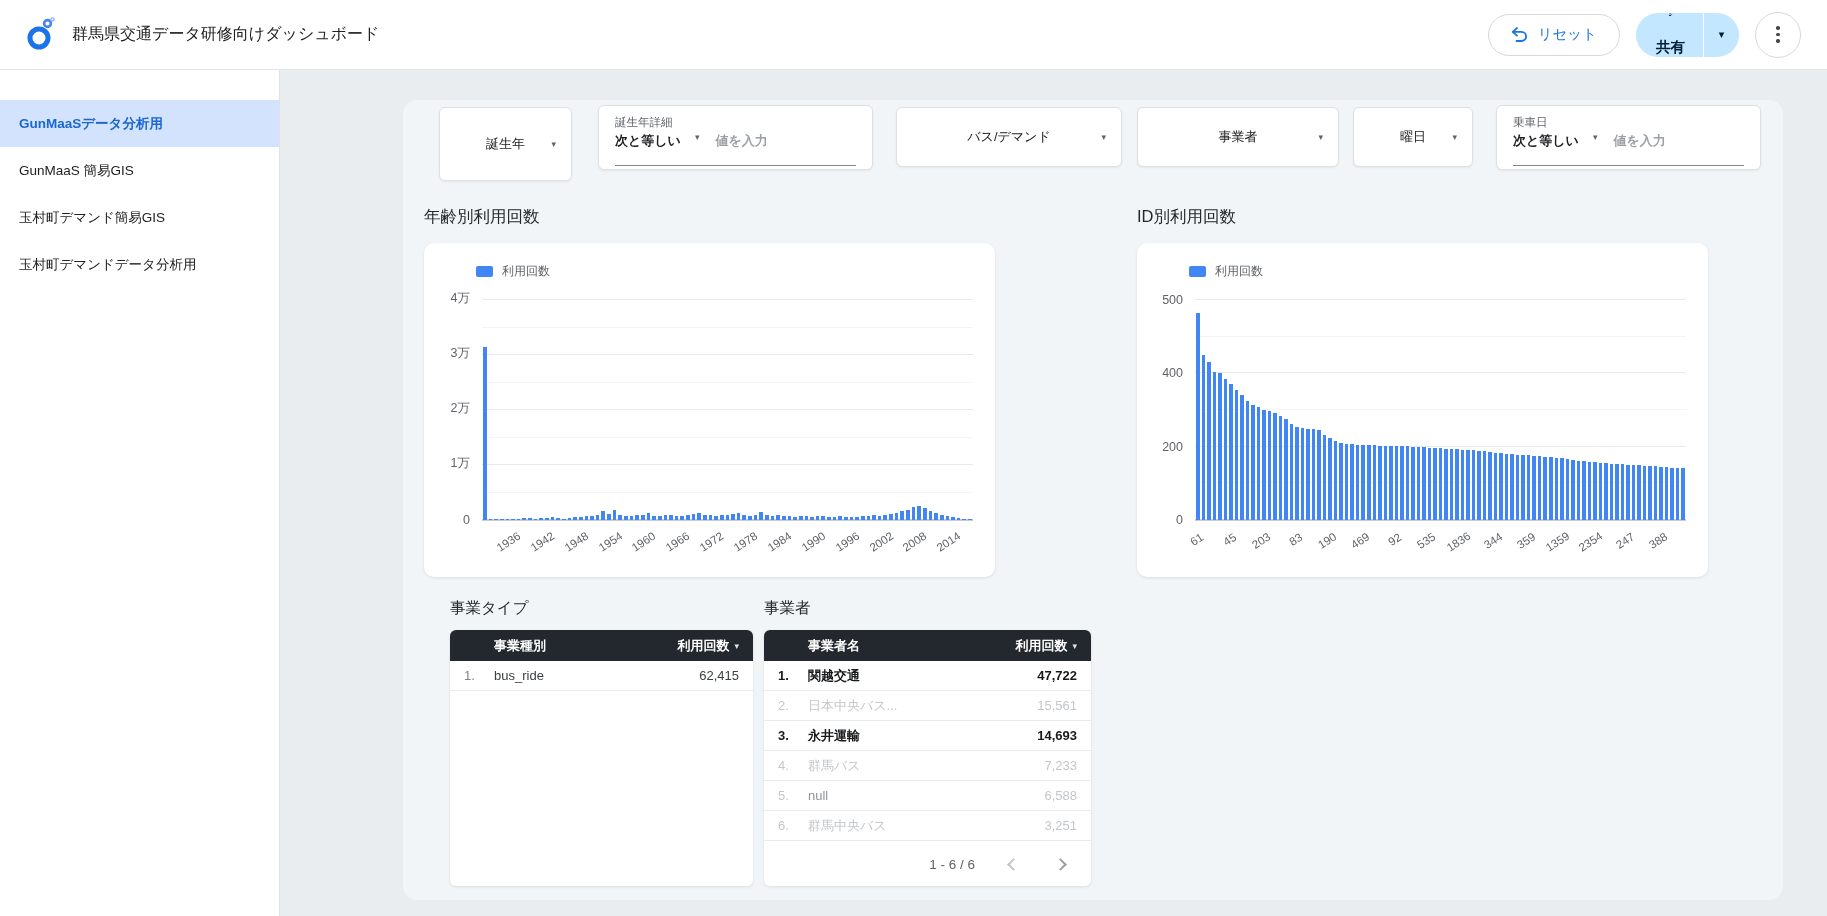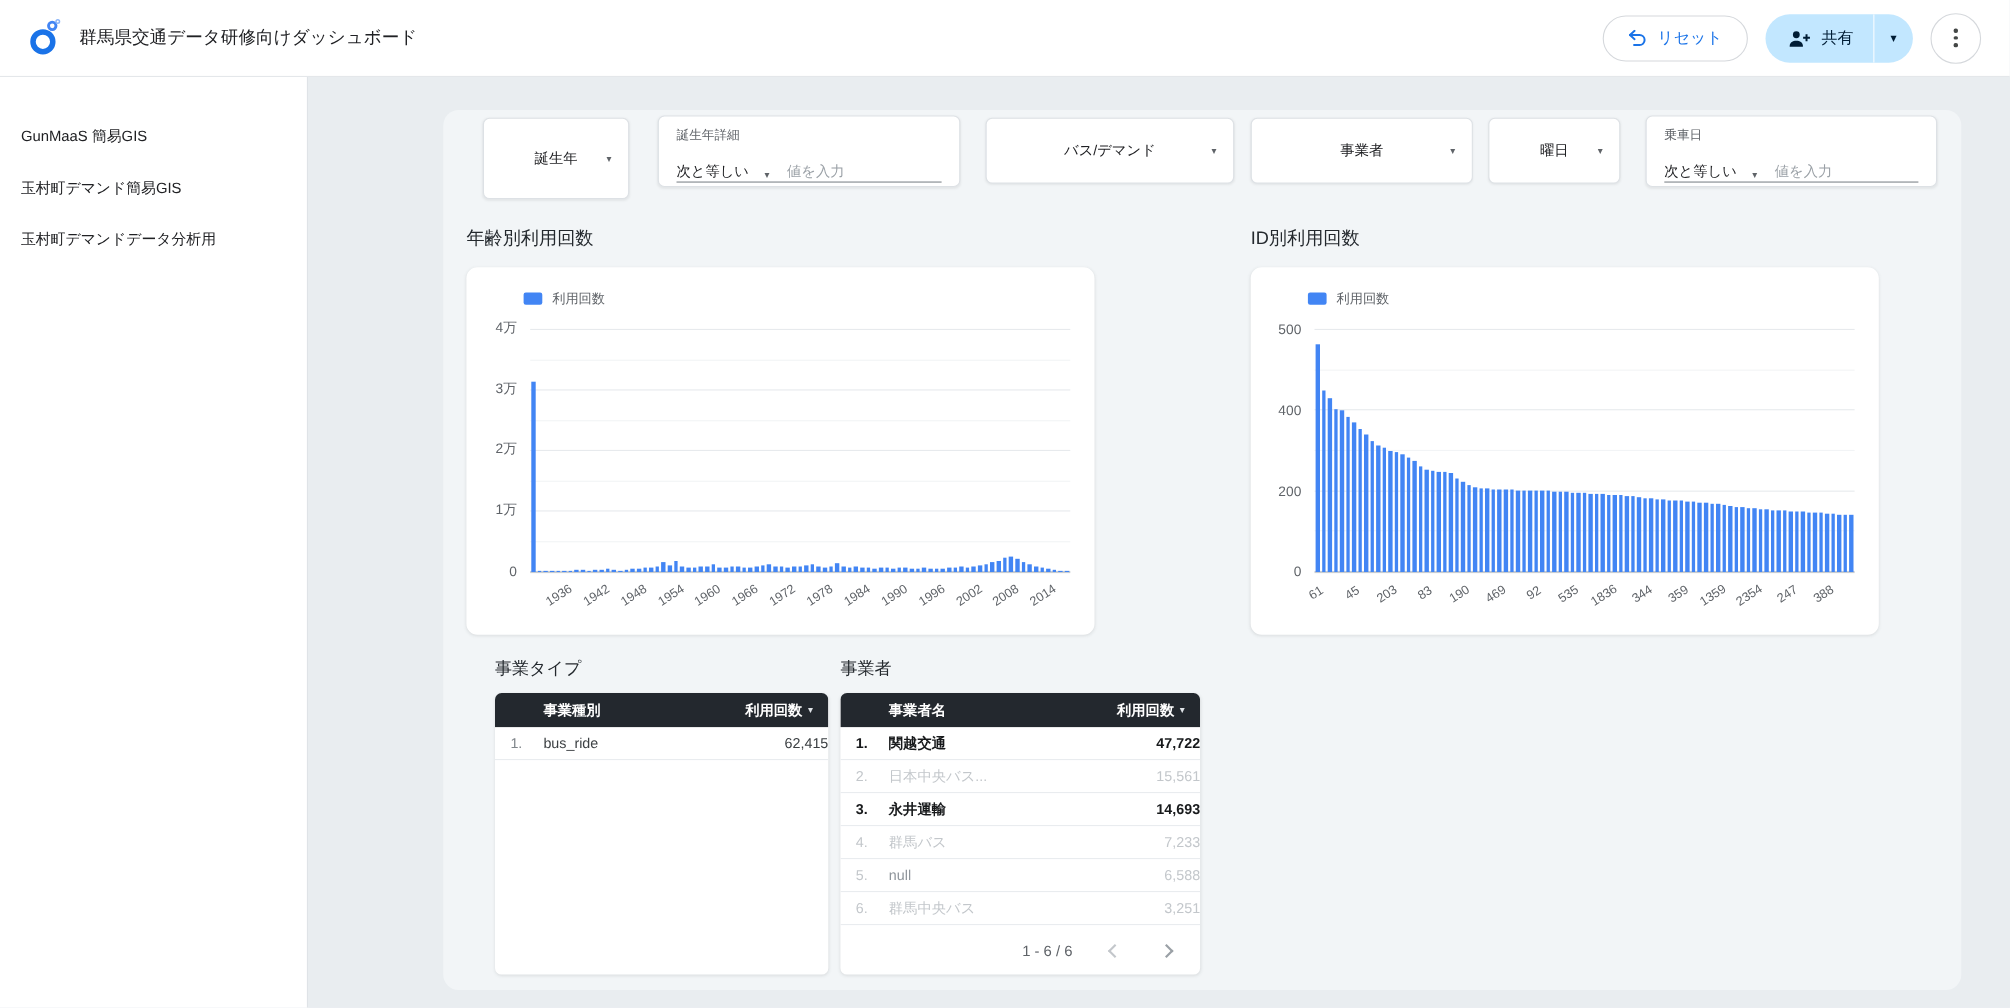--- a/index.html
+++ b/index.html
@@ -8,22 +8,22 @@
 
   
   .header { position:absolute; left:0; top:0; right:0; height:70px; background:#fff;
     border-bottom:1px solid #e4e7ea; display:flex; align-items:center; padding:0 26px; z-index:10; }
   .logo { width:30px; height:36px; flex:0 0 auto; }
   .app-title { margin-left:16px; font-size:16px; color:#202124; }
   .header-right { margin-left:auto; display:flex; align-items:center; gap:16px; }
   .reset-btn { height:42px; padding:0 22px; border:1px solid #d5d8dc; border-radius:21px;
     background:#fff; display:flex; align-items:center; gap:10px; color:#1a73e8; font-size:14.5px; cursor:pointer; }
   .share-btn { height:44px; border-radius:22px; background:#c2e7ff; display:flex; align-items:stretch; overflow:hidden; cursor:pointer; }
-  .share-main { display:flex; align-items:center; gap:10px; padding:0 18px 0 20px;
-    color:#001d35; font-size:14.5px; font-weight:normal; }
+  .share-main { display:flex; align-items:center; gap:22px; padding:0 18px 0 20px;
+    color:#001d35; font-size:14.5px; font-weight:bold;flex-direction:column; }
   .share-caret { width:36px; display:flex; align-items:center; justify-content:center;
     border-left:1px solid rgba(255,255,255,.9); color:#001d35; font-size:11px; }
   .more-btn { width:46px; height:46px; border:1px solid #d5d8dc; border-radius:50%; background:#fff;
     display:flex; flex-direction:column; align-items:center; justify-content:center; gap:3px; cursor:pointer; }
   .more-btn i { width:3.5px; height:3.5px; background:#444746; border-radius:50%; }
 
   
   .sidebar { position:absolute; left:0; top:70px; bottom:0; width:280px; background:#fff;
     border-right:1px solid #dfe3e7; padding-top:30px; }
   .side-item { height:47px; display:flex; align-items:center; padding-left:19px;
@@ -37,21 +37,21 @@
 
   
   .chip { position:absolute; background:#fff; border:1px solid #dde1e5; border-radius:6px;
     box-shadow:0 1px 2px rgba(60,64,67,.08); }
   .chip-simple { display:flex; align-items:center; justify-content:center; }
   .chip-simple .lbl { font-size:13px; color:#202124; }
   .chip-simple .caret { position:absolute; right:15px; font-size:9px; color:#5f6368; }
   .chip-adv { padding:9px 16px 0; }
   .adv-label { font-size:11.5px; color:#5f6368; }
   .adv-row { position:absolute; left:16px; right:16px; bottom:3px; height:34px;
-    display:flex; align-items:flex-end; border-bottom:1px solid #80868b; }
+    display:flex; align-items:flex-start; border-bottom:1px solid #80868b;font-weight:bold; }
   .adv-cond { font-size:13px; color:#202124; }
   .adv-row .caret { font-size:9px; color:#5f6368; margin-left:14px; }
   .adv-ph { font-size:13px; color:#9aa0a6; margin-left:16px; }
 
   
   .panel-title { position:absolute; font-size:16.5px; font-weight:500; color:#24292e; }
   .card { position:absolute; background:#fff; border-radius:10px; box-shadow:0 1px 3px rgba(60,64,67,.12); }
   .legend { position:absolute; left:52px; top:20px; display:flex; align-items:center; gap:9px;
     font-size:12px; color:#5f6368; }
   .swatch { width:17px; height:11px; background:#4285f4; border-radius:2px; }
@@ -72,21 +72,21 @@
   
   .table-card { display:flex; flex-direction:column; overflow:hidden; border-radius:6px; }
   .t-head { flex:0 0 31px; background:#23282e; color:#fff; display:flex; align-items:center;
     font-size:13px; font-weight:bold; }
   .t-head .dim-col { flex:1; padding-left:44px; }
   .t-head .met-col { display:flex; align-items:center; gap:5px; padding-right:14px; }
   .t-head .sort-caret { font-size:9px; color:#dfe3e7; }
   .t-row { flex:0 0 30px; display:flex; align-items:center; font-size:13px; border-bottom:1px solid #e9ecef; cursor:pointer; }
   .rank { width:44px; padding-left:14px; color:#80868b; }
   .name { flex:1; color:#3c4043; }
-  .val  { color:#3c4043; }
+  .val  { padding-right:14px; color:#3c4043; }
   .t-row.selected .rank, .t-row.selected .name, .t-row.selected .val { color:#17191b; font-weight:bold; }
   .t-row.dim .rank, .t-row.dim .name, .t-row.dim .val { color:#c3c7cb; }
   .t-row.half .rank, .t-row.half .val { color:#c3c7cb; }
   .t-row.half .name { color:#8f959b; }
   .t-fill { flex:1 1 auto; }
   .t-pager { flex:0 0 46px; display:flex; align-items:center; justify-content:flex-end;
     padding-right:20px; font-size:13.5px; color:#5f6368; }
   .chevs { display:flex; gap:38px; margin-left:34px; margin-right:6px; }
   .chev { width:9px; height:9px; border-top:2.2px solid; border-right:2.2px solid; display:inline-block; }
   .chev-l { transform:rotate(-135deg); border-color:#c3c7cb; }
@@ -128,20 +128,23 @@
 
     <div class="more-btn">
       <i></i>
         <i></i>
         <i></i>
     </div>
   </div>
 </div>
 
 <div class="sidebar">
+  <div class="side-item active">
+    <span>GunMaaSデータ分析用</span>
+  </div>
   <div class="side-item">
     <span>GunMaaS 簡易GIS</span>
   </div>
   <div class="side-item">
     <span>玉村町デマンド簡易GIS</span>
   </div>
   <div class="side-item">
     <span>玉村町デマンドデータ分析用</span>
   </div>
 </div>

